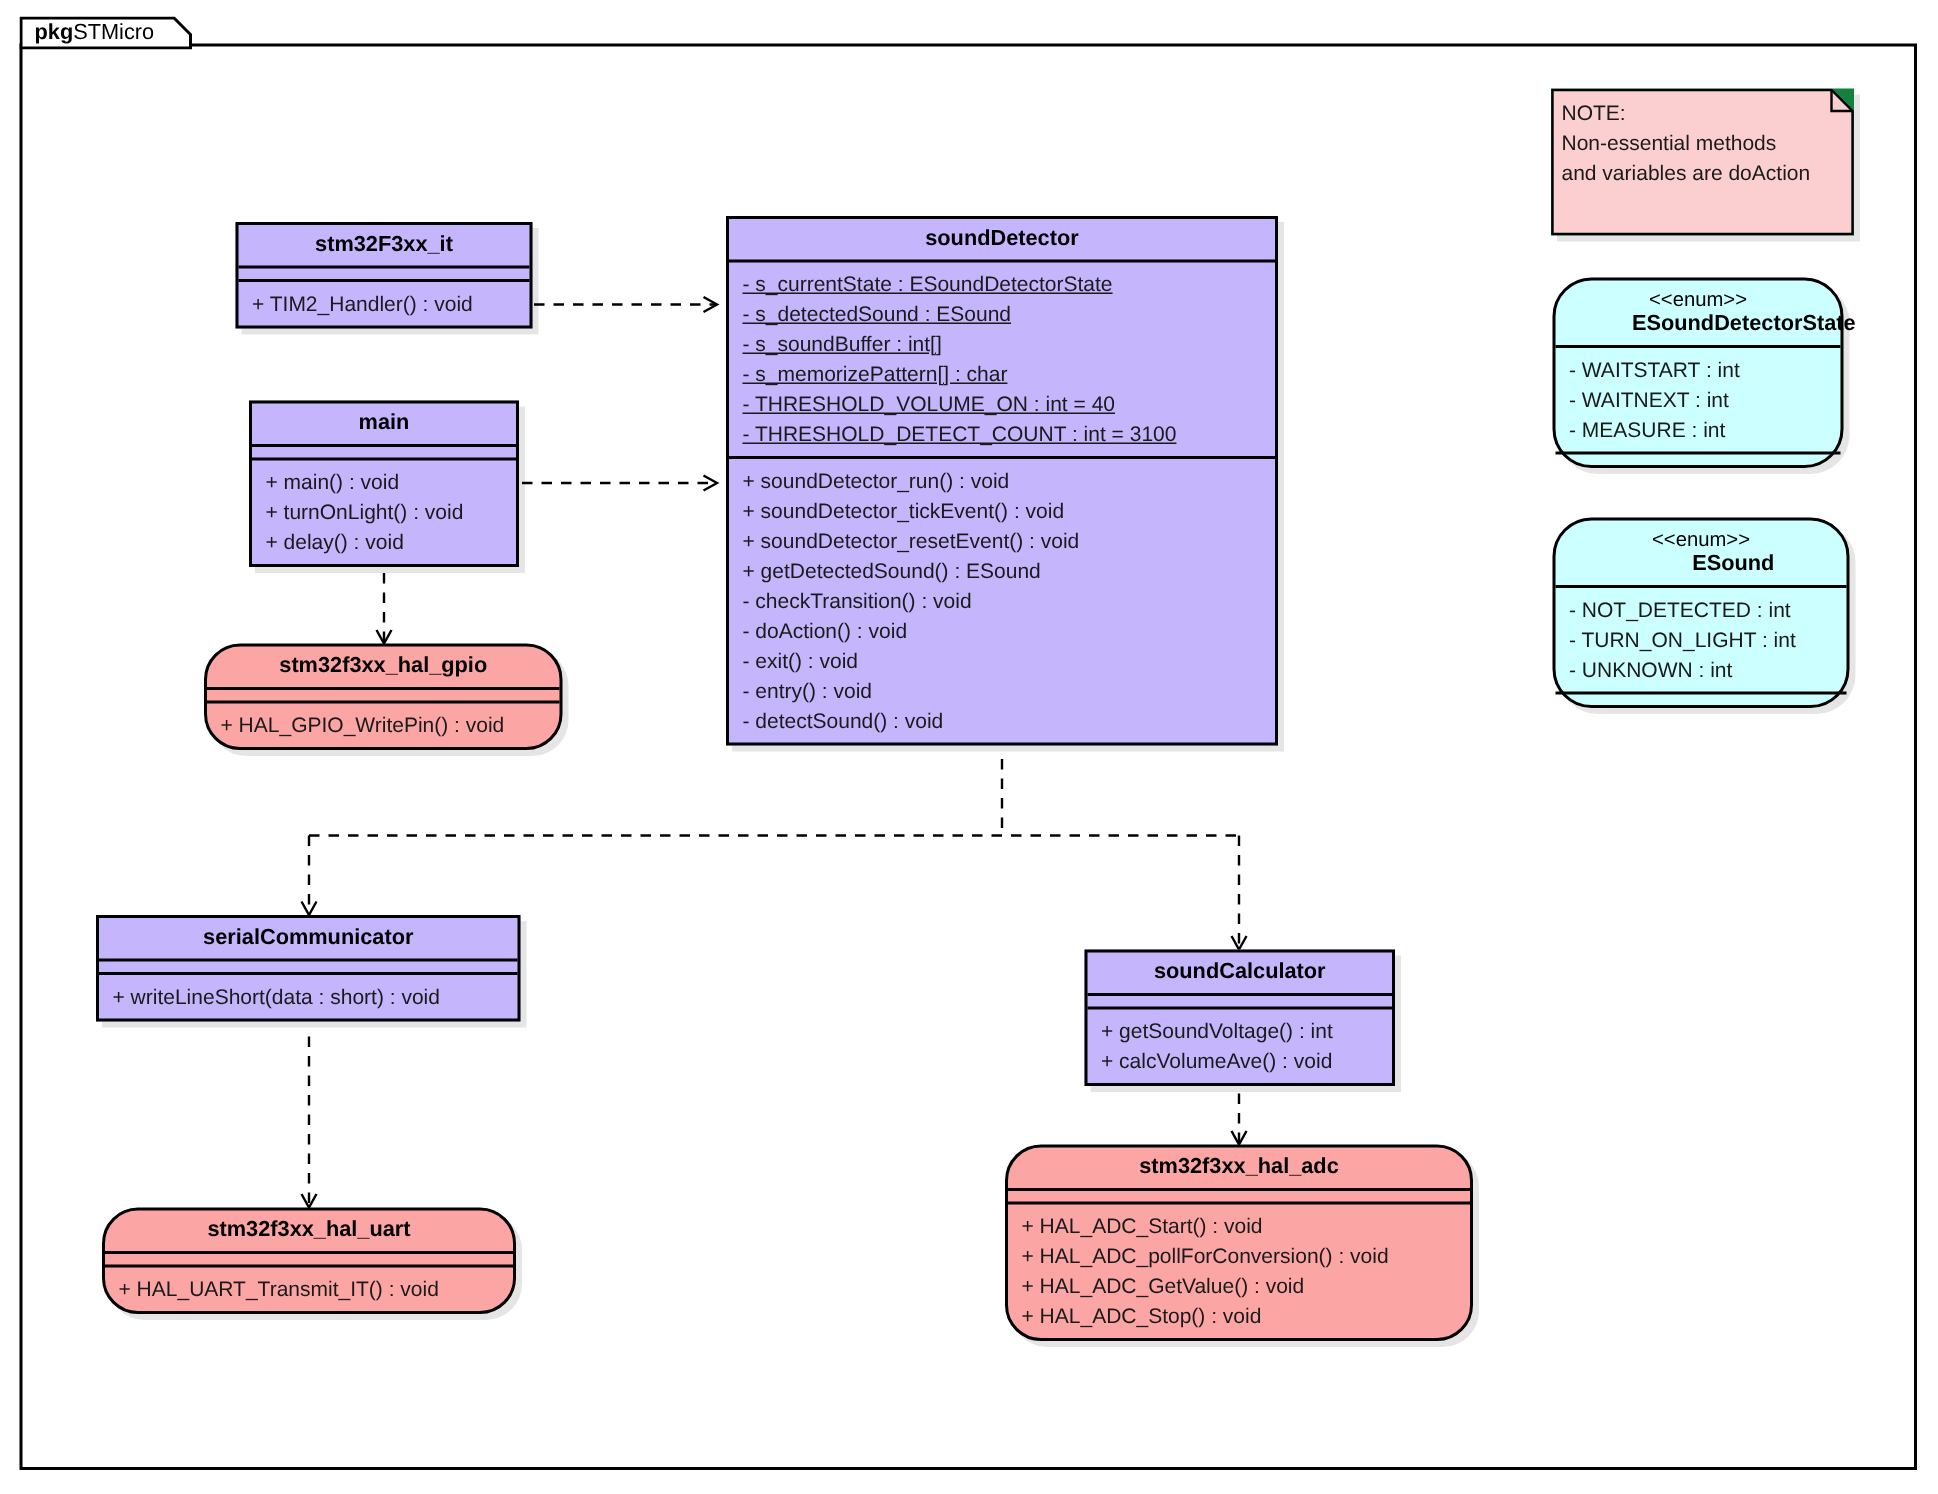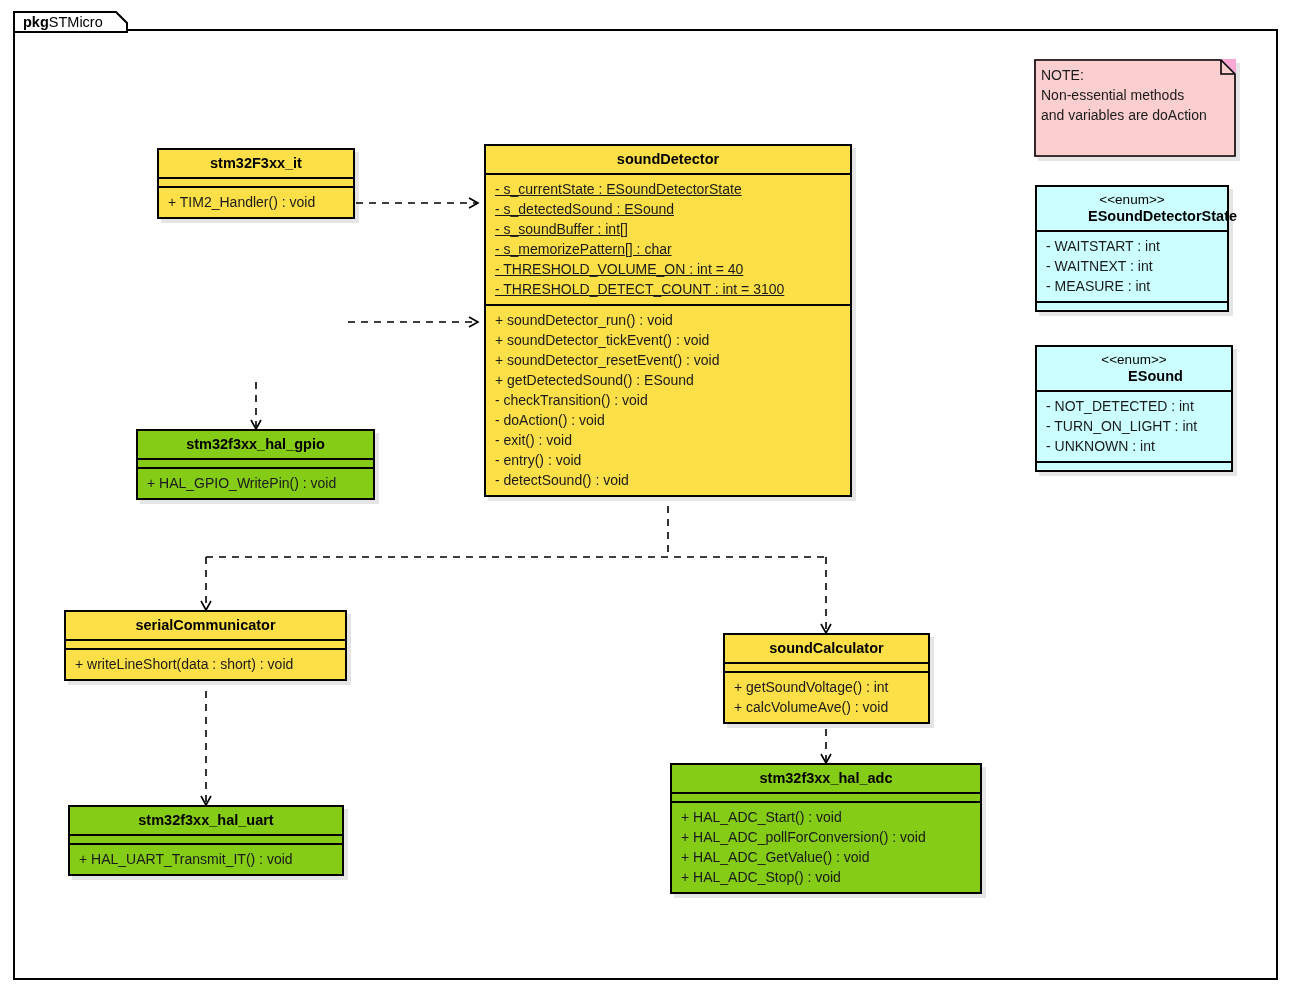--- a/index.html
+++ b/index.html
@@ -55,25 +55,25 @@
     line-height: 18px;
   }
   .pkg-tab-label b { font-weight: bold; }
   .pkg-tab-label span.reg { font-weight: normal; }
 
   
   .uml {
     position: absolute;
     box-sizing: border-box;
     border: 2px solid #000000;
-    background: #fde047;
+    background: #c4b5fd;
     box-shadow: 4px 4px 0 0 rgba(0,0,0,0.10);
   }
-  .uml.purple { background: #84cc16; }
-  .uml.cyan   { background: #CCFFFF; }
+  .uml.purple { background: #fca5a5; border-radius: 24px; }
+  .uml.cyan   { background: #CCFFFF; border-radius: 26px; }
 
   .uml-title {
     text-align: center;
     font-weight: bold;
     font-size: 14.5px;
     color: #000;
     padding: 5px 8px 5px 8px;
     line-height: 17px;
     white-space: nowrap;
   }
@@ -105,21 +105,21 @@
     white-space: nowrap;
   }
   .uml-row.stat {
     text-decoration: underline;
   }
 
   
   .note {
     position: absolute;
     box-sizing: border-box;
-    background: #f9a8d4;
+    background: #15803d;
     box-shadow: 4px 4px 0 0 rgba(0,0,0,0.10);
   }
   .note-svg { position: absolute; left: 0; top: 0; }
   .note-text {
     position: absolute;
     left: 7px;
     top: 6px;
     font-size: 14px;
     line-height: 20px;
     color: #1a1a1a;
@@ -187,20 +187,31 @@
   <div class="uml" style="left:157px; top:148px; width:198px;">
     <div class="uml-title">stm32F3xx_it</div>
     <div class="uml-sep"></div>
     <div class="uml-compartment empty"></div>
     <div class="uml-sep"></div>
     <div class="uml-compartment">
       <div class="uml-row">+ TIM2_Handler() : void</div>
     </div>
   </div>
 
+  <div class="uml" style="left:166px; top:267px; width:180px;">
+    <div class="uml-title">main</div>
+    <div class="uml-sep"></div>
+    <div class="uml-compartment empty"></div>
+    <div class="uml-sep"></div>
+    <div class="uml-compartment">
+      <div class="uml-row">+ main() : void</div>
+      <div class="uml-row">+ turnOnLight() : void</div>
+      <div class="uml-row">+ delay() : void</div>
+    </div>
+  </div>
 
   <div class="uml purple" style="left:136px; top:429px; width:239px;">
     <div class="uml-title">stm32f3xx_hal_gpio</div>
     <div class="uml-sep"></div>
     <div class="uml-compartment empty"></div>
     <div class="uml-sep"></div>
     <div class="uml-compartment">
       <div class="uml-row">+ HAL_GPIO_WritePin() : void</div>
     </div>
   </div>

